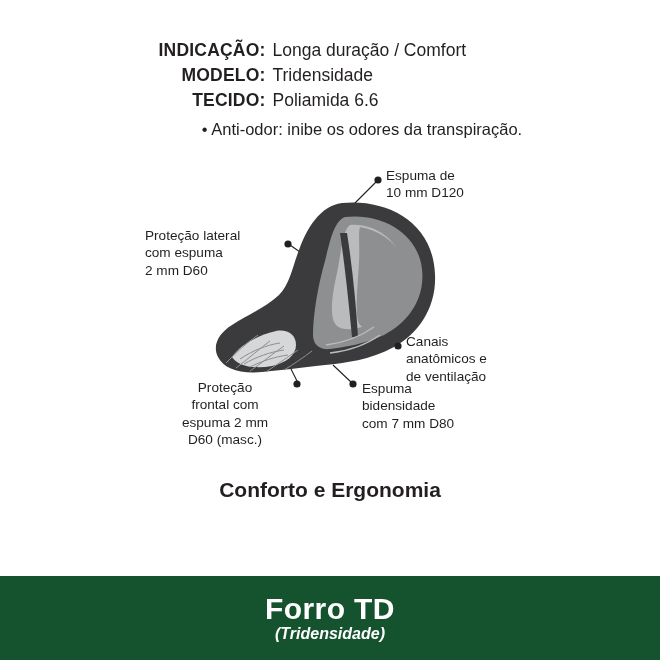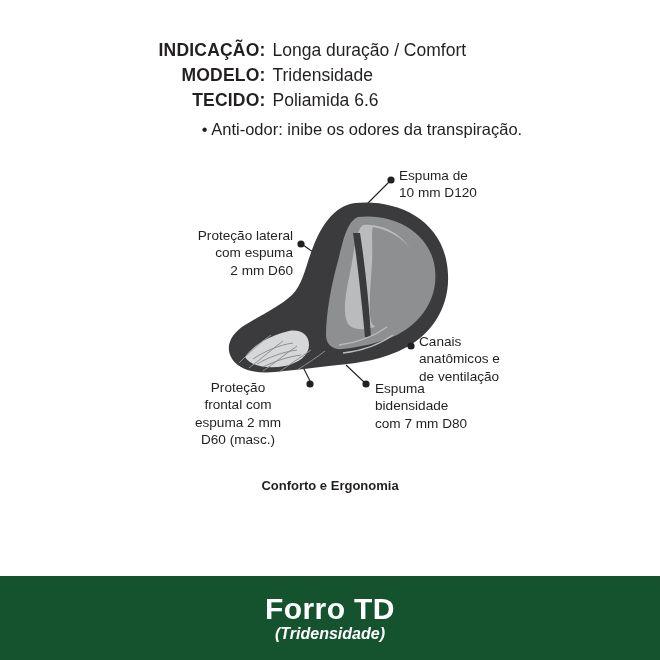--- a/index.html
+++ b/index.html
@@ -54,49 +54,49 @@
     top: 120px;
     width: 660px;
     text-align: center;
     font-size: 16.5px;
     padding-left: 32px;
   }
 
   
   .diagram {
     position: absolute;
-    left: 13px;
+    left: 0;
     top: 155px;
     width: 569px;
     height: 300px;
   }
   .diagram svg {
     display: block;
   }
 
   .callout {
     position: absolute;
     font-size: 13.6px;
     line-height: 1.28;
     color: #231f20;
   }
   .callout.right  { text-align: left; }
-  .callout.left   { text-align: right; }
+  .callout.left   { text-align: left; }
   .callout.center { text-align: center; }
 
   
   .closing {
     position: absolute;
     left: 0;
     top: 478px;
     width: 660px;
     text-align: center;
   }
   .closing-title {
-    font-size: 13px;
+    font-size: 21px;
     font-weight: bold;
     margin-bottom: 2px;
   }
   .closing-sub {
     font-size: 16.5px;
     line-height: 1.37;
   }
 
   
   .banner {

